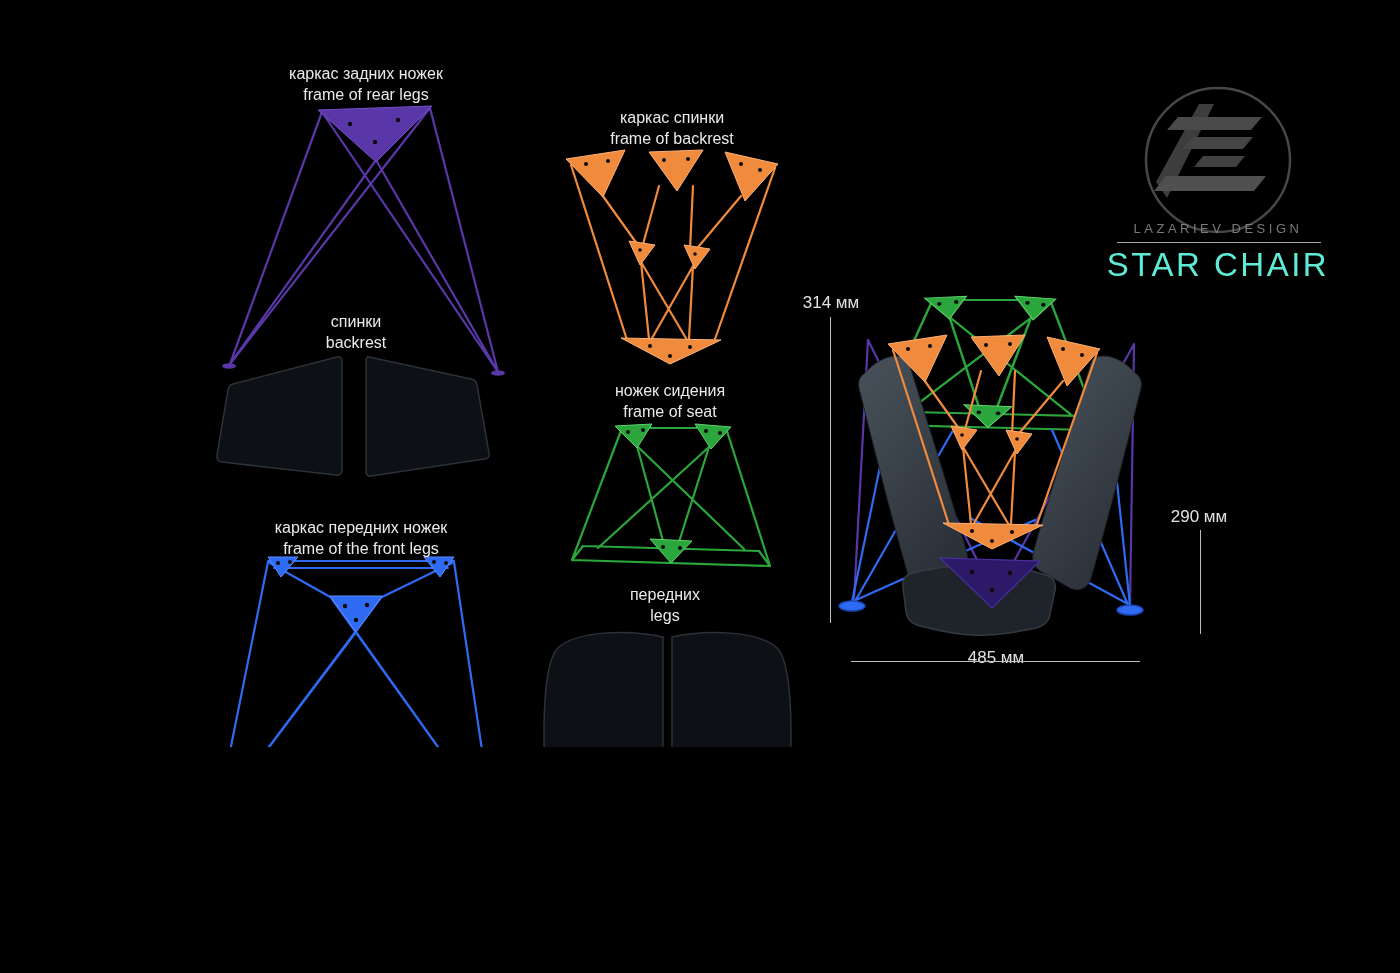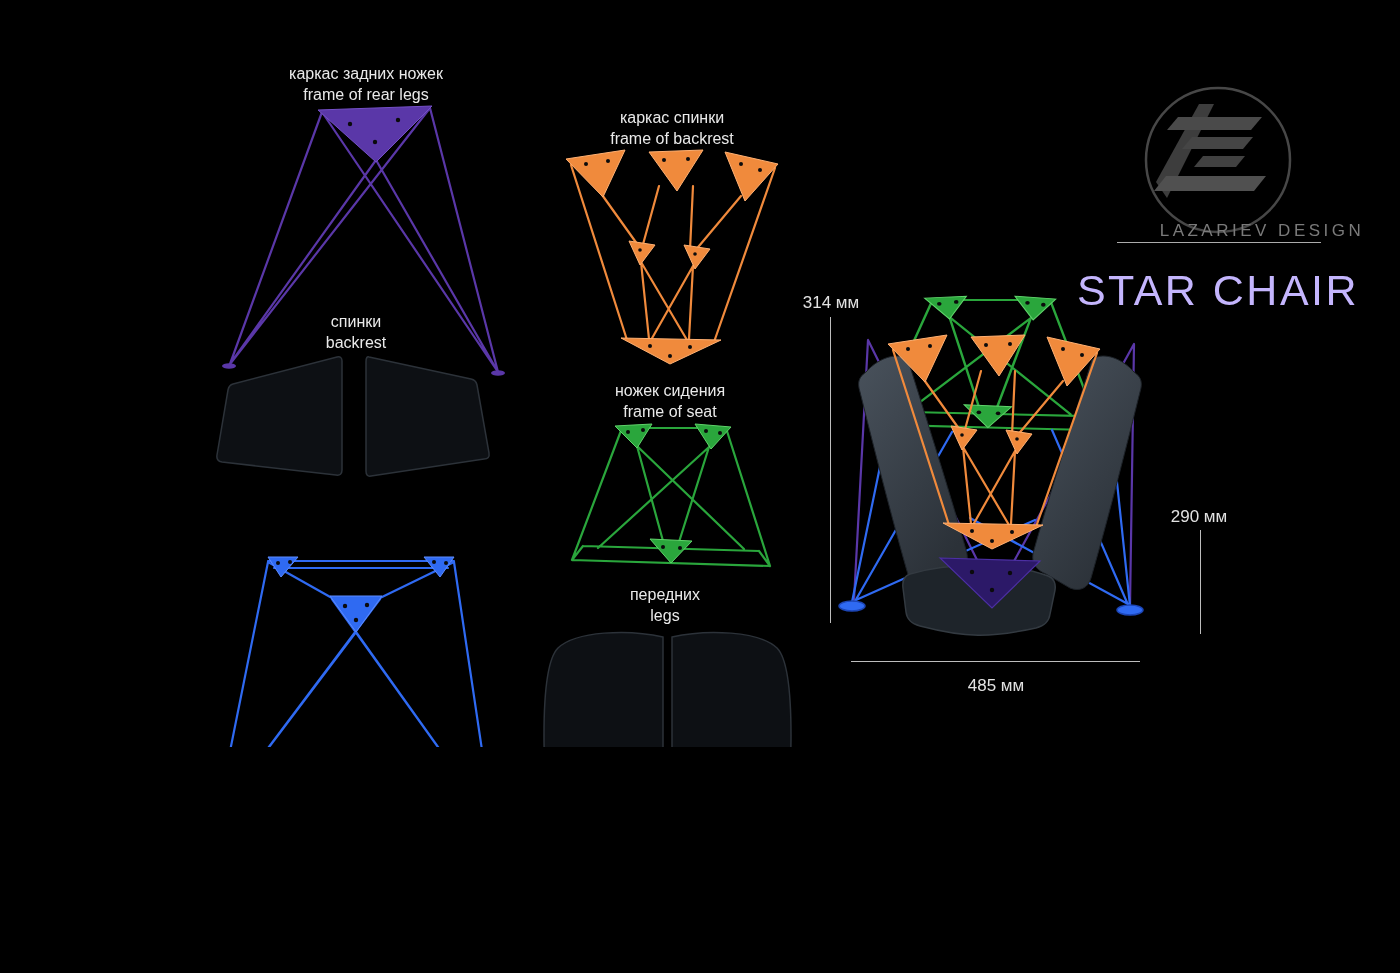--- a/index.html
+++ b/index.html
@@ -24,27 +24,27 @@
     color:var(--c-text);font-size:16px;line-height:1.3;white-space:nowrap;
   }
   .dim-label{
     position:absolute;transform:translateX(-50%);color:#e2e2e2;
     font-size:17px;white-space:nowrap;
   }
   .dim-line{position:absolute;background:var(--c-dim_line);}
   .dim-line.v{width:1px;}
   .dim-line.h{height:1px;}
   .brand-company{
-    position:absolute;transform:translateX(-50%);font-size:17px;
-    letter-spacing:3.5px;color:#7a7a7a;white-space:nowrap;margin-left:44px;
+    position:absolute;transform:translateX(-50%);font-size:13px;
+    letter-spacing:3.5px;color:#7a7a7a;white-space:nowrap;
   }
   .brand-rule{position:absolute;height:1px;background:#ababab;}
   .brand-product{
-    position:absolute;transform:translateX(-50%);font-size:43px;font-weight:400;
-    letter-spacing:2.5px;color:#c4b5fd;white-space:nowrap;margin-top:20px;
+    position:absolute;transform:translateX(-50%);font-size:33px;font-weight:400;
+    letter-spacing:2.5px;color:#5eead4;white-space:nowrap;
   }
   
   .ln{fill:none;stroke-width:2.2;stroke-linecap:round;stroke-linejoin:round;}
   .st-rear{stroke:var(--c-rear_legs);}
   .st-front{stroke:var(--c-front_legs);}
   .st-back{stroke:var(--c-backrest_frame);}
   .st-seatf{stroke:var(--c-seat_frame);}
   .plate-rear{fill:var(--c-rear_legs);stroke:#7450c6;stroke-width:1;}
   .plate-front{fill:var(--c-front_legs);stroke:#5d8cff;stroke-width:1;}
   .plate-back{fill:var(--c-backrest_frame);stroke:#ffb072;stroke-width:1;}
@@ -196,32 +196,36 @@
   <div class="part-label" style="left:356px;top:312px">
     <div>спинки</div>
     <div>backrest</div>
   </div>
 
   <div class="part-label" style="left:670px;top:381px">
     <div>ножек сидения</div>
     <div>frame of seat</div>
   </div>
 
+  <div class="part-label" style="left:361px;top:518px">
+    <div>каркас передних ножек</div>
+    <div>frame of the front legs</div>
+  </div>
 
   <div class="part-label" style="left:665px;top:585px">
     <div>передних</div>
     <div>legs</div>
   </div>
 
   <div class="dim-label" style="left:831px;top:293px">314 мм</div>
   <div class="dim-line v" style="left:830px;top:317px;height:306px"></div>
 
   <div class="dim-label" style="left:1199px;top:507px">290 мм</div>
   <div class="dim-line v" style="left:1200px;top:530px;height:104px"></div>
 
-  <div class="dim-label" style="left:996px;top:676px">485 мм</div>
+  <div class="dim-label" style="left:996px;top:648px">485 мм</div>
   <div class="dim-line h" style="left:851px;top:661px;width:289px"></div>
 
   <div class="brand-company" style="left:1218px;top:221px">LAZARIEV DESIGN</div>
   <div class="brand-rule" style="left:1117px;top:242px;width:204px"></div>
   <div class="brand-product" style="left:1218px;top:246px">STAR CHAIR</div>
 
 </div>
 
 </body></html>

